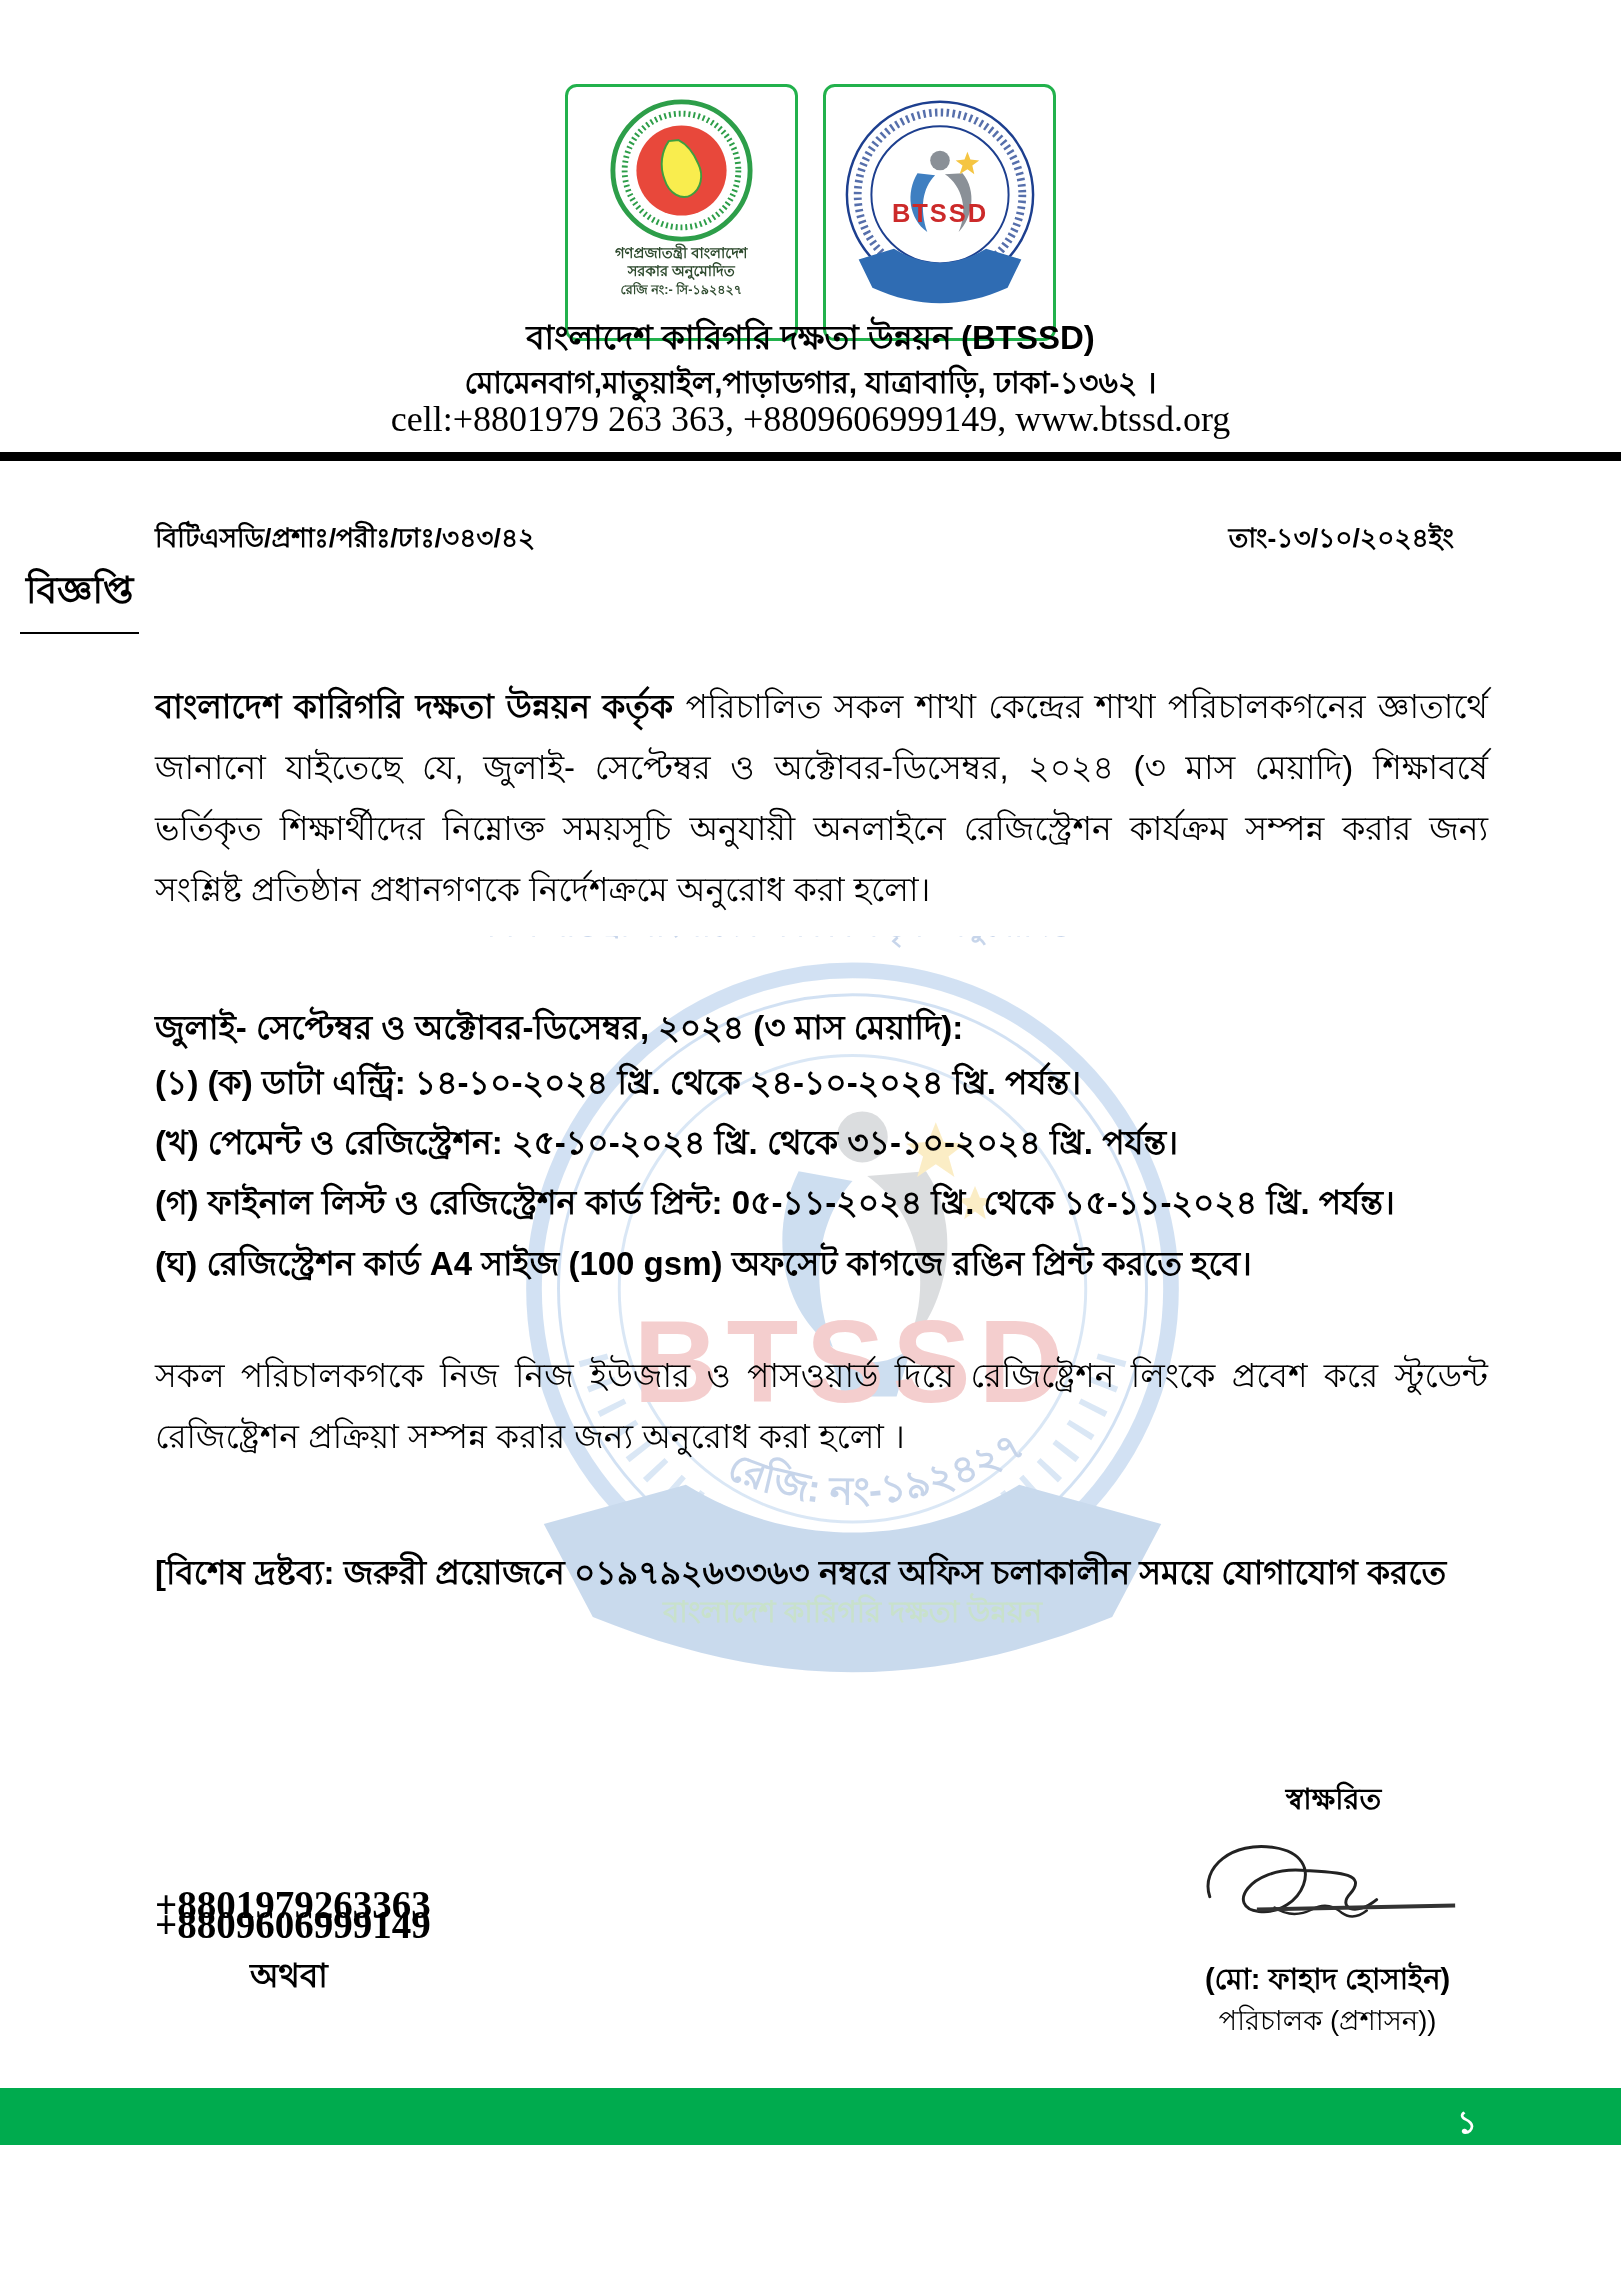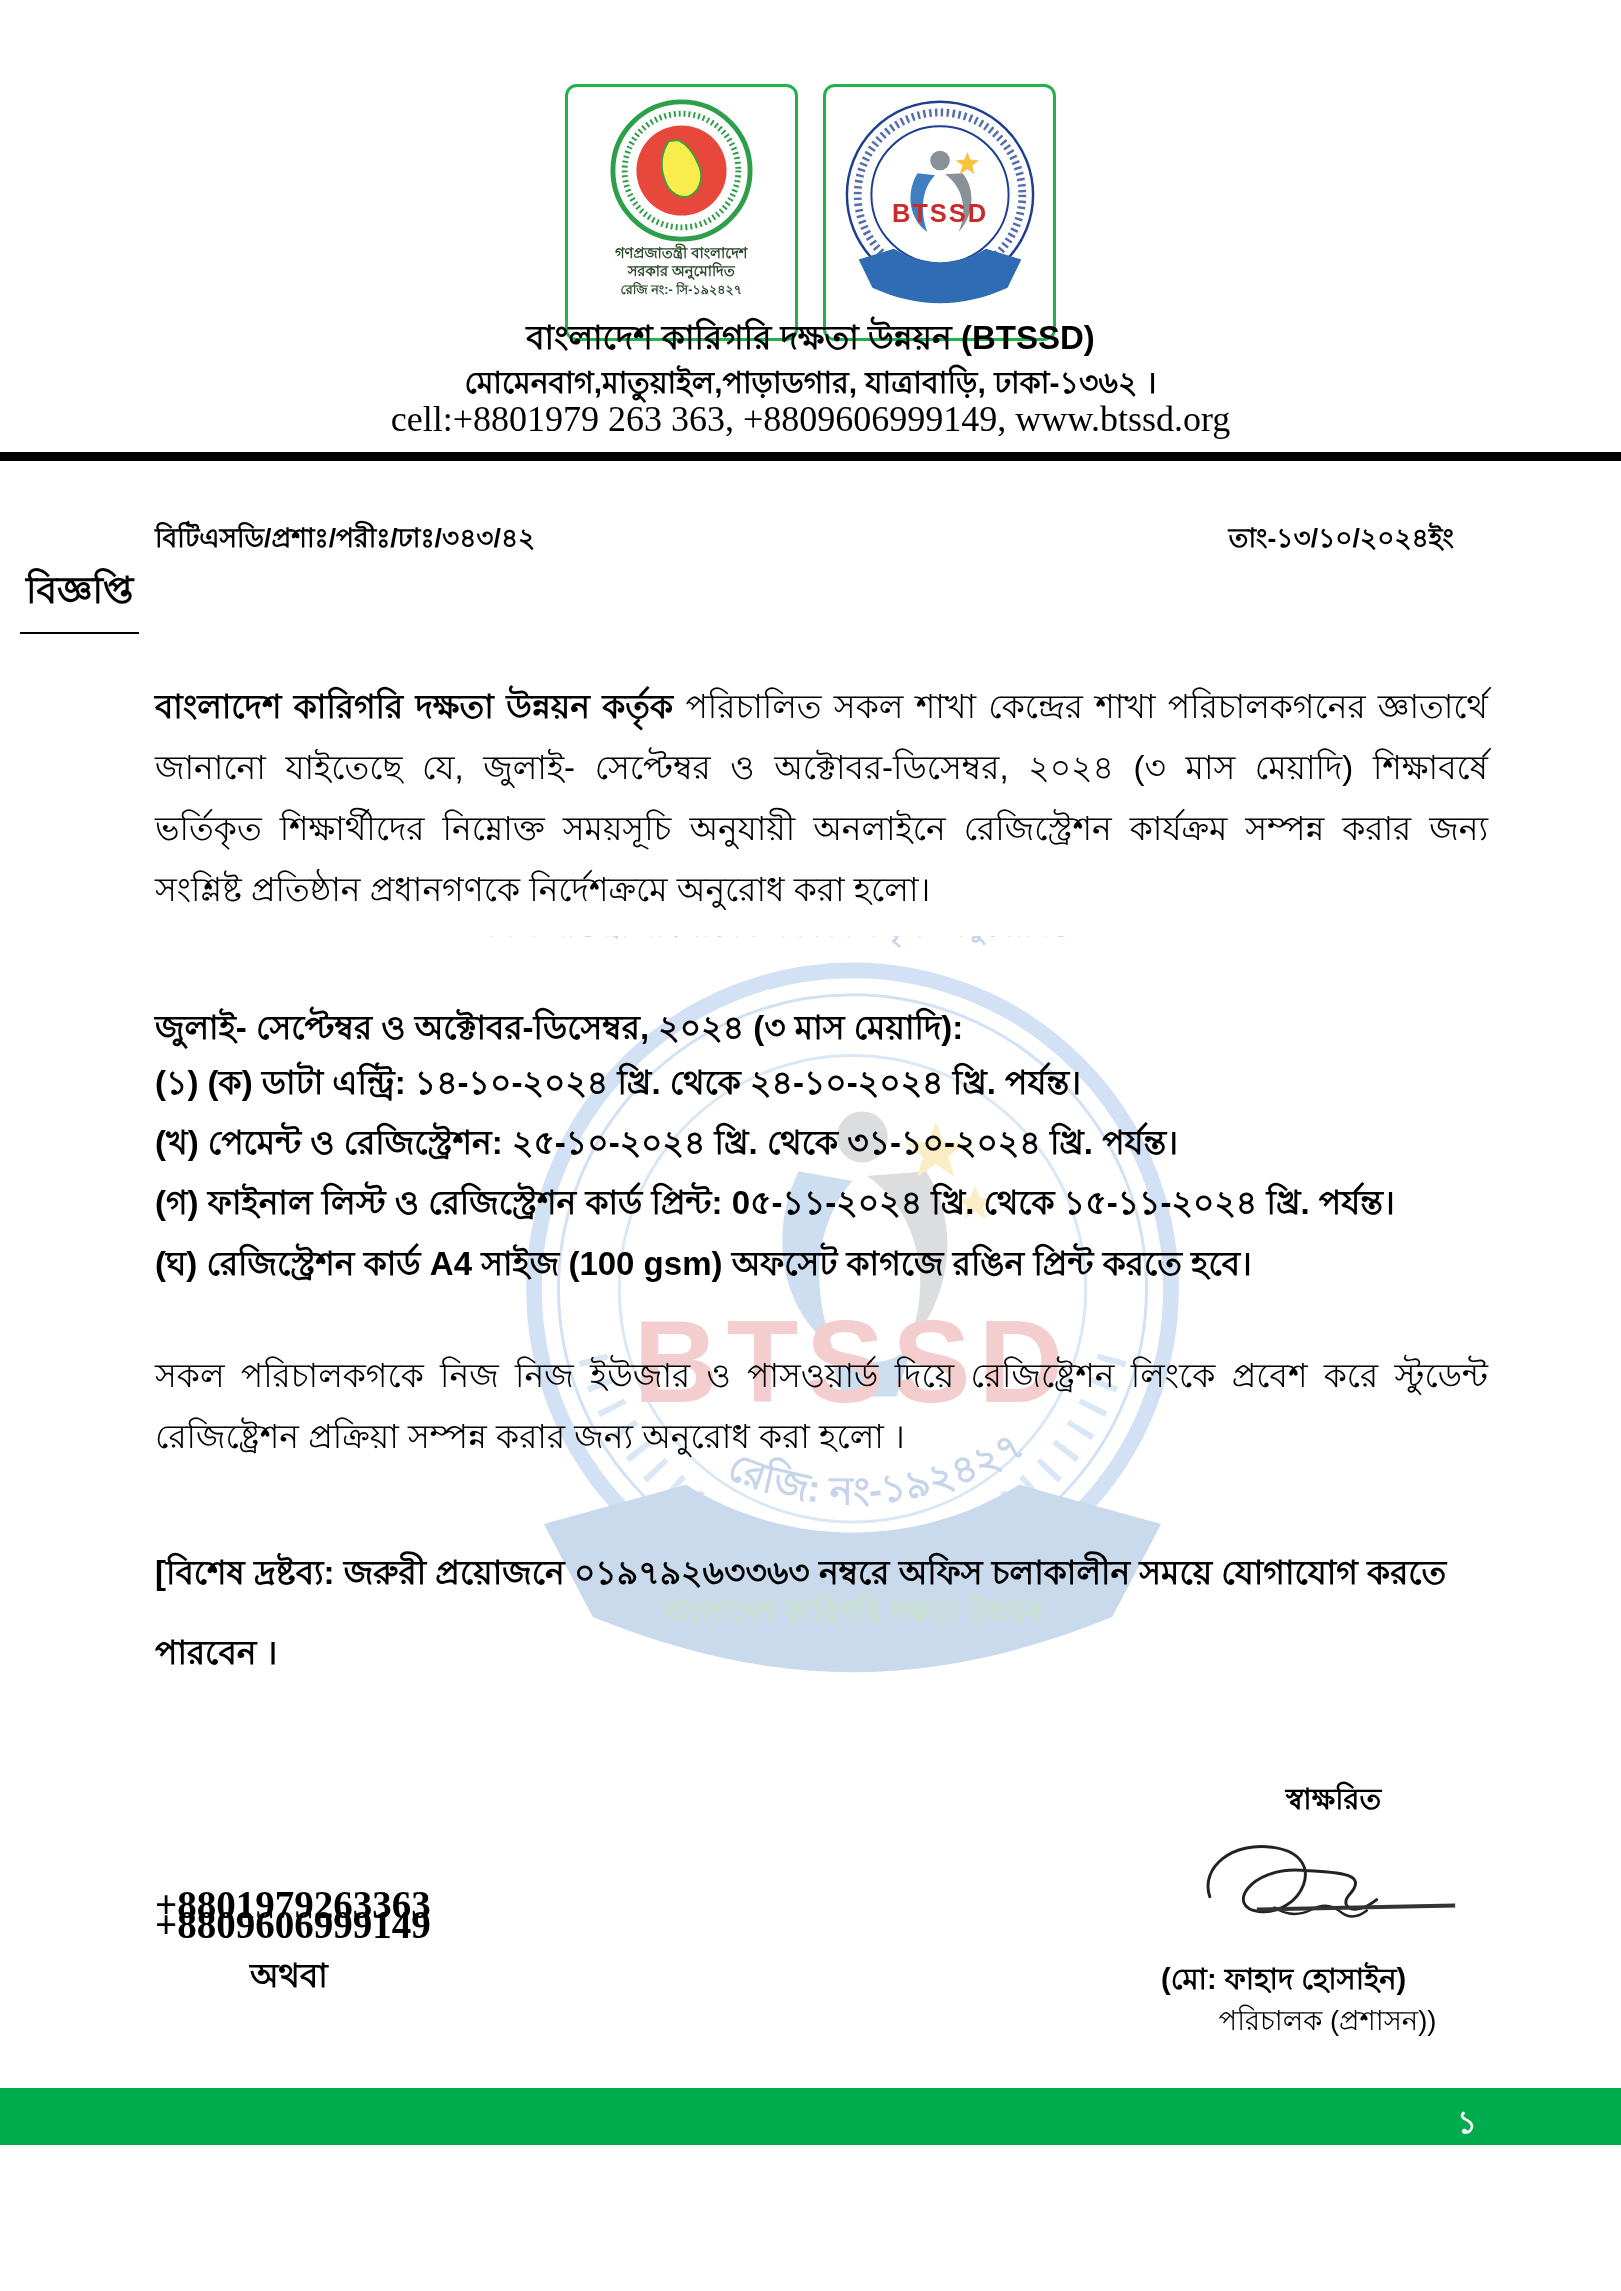--- a/index.html
+++ b/index.html
@@ -38,21 +38,21 @@
   .noteline{left:155px;width:1372px;font-size:33px;font-weight:bold;font-family:"Liberation Sans",sans-serif;}
   
   .contact-head{top:1821px;left:155px;font-size:31px;font-weight:bold;font-family:"Liberation Sans",sans-serif;}
   .phone{left:155px;font-size:39px;font-weight:bold;font-family:"Liberation Serif",serif;}
   .phone1{top:1882px;}
   .or-text{top:1950px;left:250px;font-size:33px;font-weight:bold;font-family:"Liberation Sans",sans-serif;}
   .phone2{top:1902px;}
   
   .sig-label{top:1776px;left:1206px;width:255px;text-align:center;font-size:29px;font-weight:bold;font-family:"Liberation Sans",sans-serif;}
   .sig-img{top:1823px;left:1198px;}
-  .sig-name{top:1956px;left:1161px;width:333px;text-align:left;font-size:29px;font-weight:bold;font-family:"Liberation Sans",sans-serif;}
+  .sig-name{top:1956px;left:1161px;width:333px;text-align:center;font-size:29px;font-weight:bold;font-family:"Liberation Sans",sans-serif;}
   .sig-desig{top:2000px;left:1161px;width:333px;text-align:center;font-size:27.4px;font-family:"Liberation Sans",sans-serif;}
   
   .footer-bar{top:2088px;left:0;width:1621px;height:57px;background:#00ab4e;z-index:3;}
   .page-num{position:absolute;left:1457px;top:9.8px;color:#fff;font-size:31px;font-weight:bold;font-family:"Liberation Sans",sans-serif;}
   
   .watermark{top:936px;left:475px;opacity:0.30;z-index:0;}
 </style>
 </head>
 <body>
 
@@ -132,21 +132,20 @@
 
   <div class="abs sched-head z1">জুলাই- সেপ্টেম্বর ও অক্টোবর-ডিসেম্বর, ২০২৪ (৩ মাস মেয়াদি):</div>
   <div class="abs sched-item z1" style="top:1057px;">(১) (ক) ডাটা এন্ট্রি: ১৪-১০-২০২৪ খ্রি. থেকে ২৪-১০-২০২৪ খ্রি. পর্যন্ত।</div>
   <div class="abs sched-item z1" style="top:1117px;">(খ) পেমেন্ট ও রেজিস্ট্রেশন: ২৫-১০-২০২৪ খ্রি. থেকে ৩১-১০-২০২৪ খ্রি. পর্যন্ত।</div>
   <div class="abs sched-item z1" style="top:1177px;">(গ) ফাইনাল লিস্ট ও রেজিস্ট্রেশন কার্ড প্রিন্ট: 0৫-১১-২০২৪ খ্রি. থেকে ১৫-১১-২০২৪ খ্রি. পর্যন্ত।</div>
   <div class="abs sched-item z1" style="top:1238px;">(ঘ) রেজিস্ট্রেশন কার্ড A4 সাইজ (100 gsm) অফসেট কাগজে রঙিন প্রিন্ট করতে হবে।</div>
 
   <div class="abs para para2 z1">সকল পরিচালকগকে নিজ নিজ ইউজার ও পাসওয়ার্ড দিয়ে রেজিষ্ট্রেশন লিংকে প্রবেশ করে স্টুডেন্ট রেজিষ্ট্রেশন প্রক্রিয়া সম্পন্ন করার জন্য অনুরোধ করা হলো ।</div>
 
   <div class="abs noteline z1" style="top:1547px;">[বিশেষ দ্রষ্টব্য: জরুরী প্রয়োজনে ০১৯৭৯২৬৩৩৬৩ নম্বরে অফিস চলাকালীন সময়ে যোগাযোগ করতে</div>
-  <div class="abs noteline z1" style="top:1627px;">পারবেন ।</div>
 
   <div class="abs phone phone1 z1">+8801979263363</div>
   <div class="abs or-text z1">অথবা</div>
   <div class="abs phone phone2 z1">+8809606999149</div>
 
   <div class="abs sig-label z1">স্বাক্ষরিত</div>
   <svg class="abs sig-img z1" width="265" height="118" viewBox="0 0 270 120">
     <path d="M 12,75 C 2,45 35,18 78,25 C 135,34 105,95 62,90 C 28,86 52,45 105,48 C 148,50 172,52 155,72 C 142,86 160,96 182,78" fill="none" stroke="#222" stroke-width="3" stroke-linecap="round"></path>
     <path d="M 78,86 q 18,12 38,2 q 16,-9 30,3 q 12,9 26,-2" fill="none" stroke="#222" stroke-width="2.5" stroke-linecap="round"></path>
     <line x1="60" y1="88" x2="262" y2="84" stroke="#333" stroke-width="4"></line>

